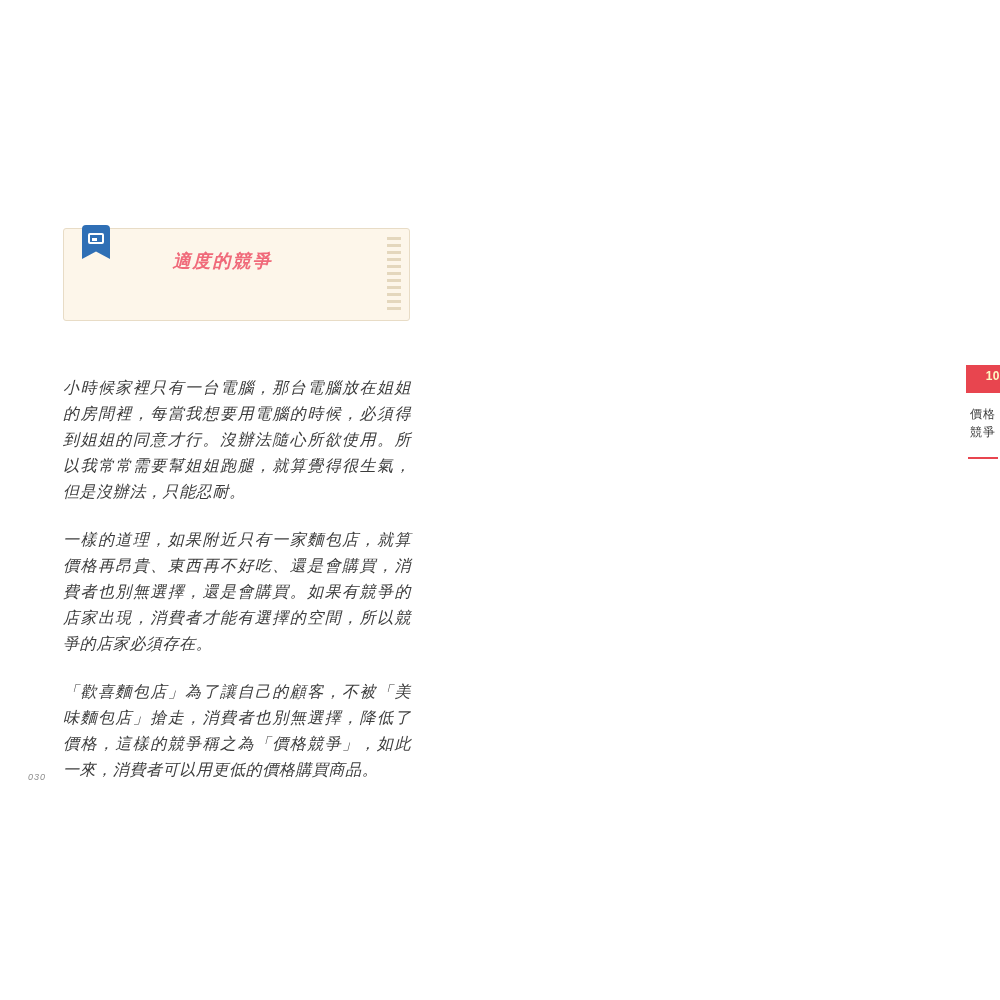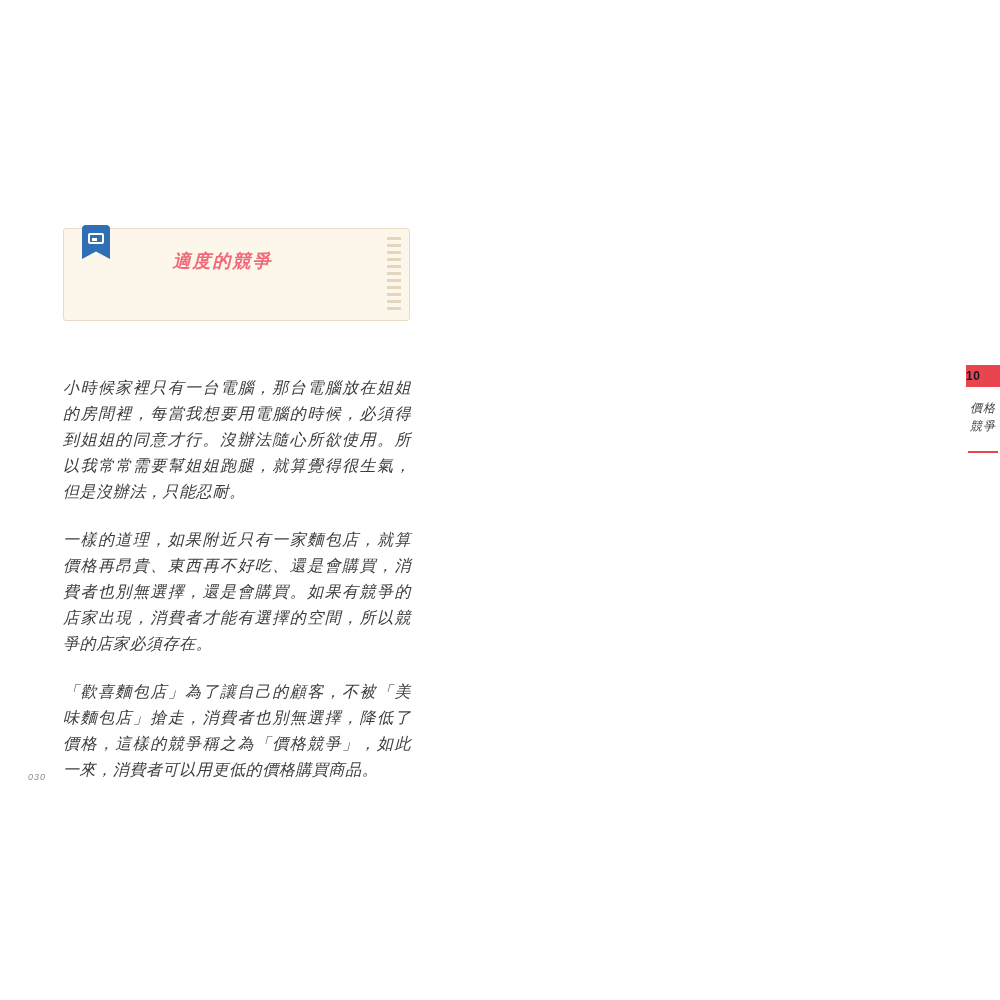--- a/index.html
+++ b/index.html
@@ -143,36 +143,35 @@
   
   .chapter-tab {
     position: absolute;
     right: 0;
     top: 365px;
     width: 34px;
     text-align: center;
   }
   .chapter-num {
     width: 34px;
-    height: 22px;
+    height: 28px;
     background: #e8454f;
-    color: #0f172a;
+    color: #fef9c3;
     font-size: 12px;
     font-weight: bold;
     line-height: 22px;
-    text-align: left;
+    text-align: right;
     letter-spacing: 0.5px;
   }
   .chapter-label {
     margin-top: 12px;
     font-size: 12px;
     line-height: 18px;
     color: #3c3c3c;
     letter-spacing: 1px;
-    font-style: italic;
   }
   .chapter-rule {
     margin-top: 16px;
     width: 30px;
     height: 2px;
     background: #e8454f;
     margin-left: 2px;
   }
 </style>
 </head>

